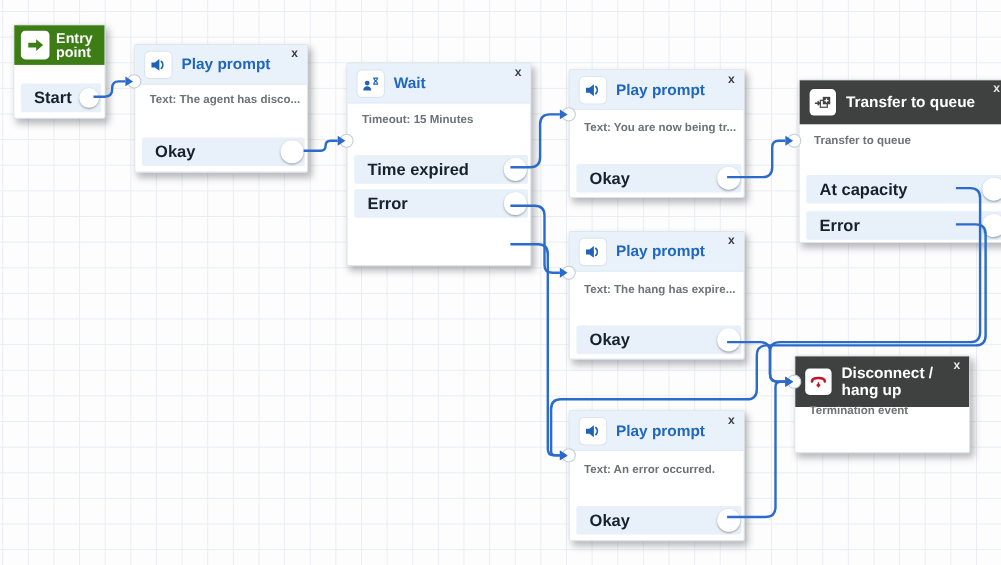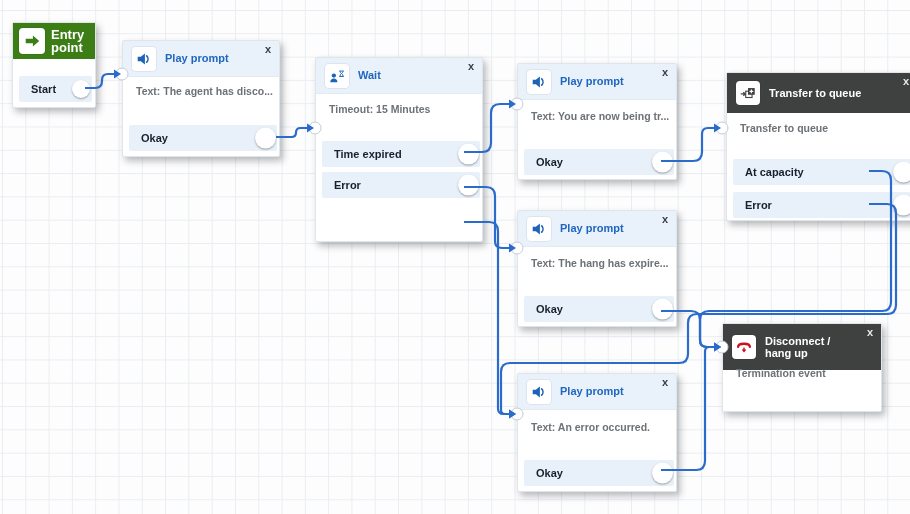--- a/index.html
+++ b/index.html
@@ -23,40 +23,40 @@
   }
   .node-header.light{background:#e9f1fa;border-bottom:1px solid #e2eaf2;}
   .node-header.dark{background:#3f4040;}
   .node-header.green{background:#3c7d15;}
   .icon-box{
     width:24px;height:24px;background:#fff;border-radius:4px;flex:0 0 auto;
     display:flex;align-items:center;justify-content:center;
     box-shadow:0 0 0 1px rgba(0,0,0,.05);
   }
   .icon-box.big{width:26px;height:26px;}
-  .node-title{font-weight:bold;font-size:11px;color:#1f66bf;line-height:1.1;}
+  .node-title{font-weight:bold;font-size:14px;color:#1f66bf;line-height:1.1;}
   .node-header.dark .node-title{color:#fff;}
   .node-header.green .node-title{color:#fff;font-size:13px;line-height:1.0;}
   .node-close{
     position:absolute;top:3px;right:8px;font-size:11px;font-weight:bold;
     color:#3a3f44;line-height:1;cursor:pointer;
   }
   .node-header.dark .node-close{color:#e9e9e9;}
   .node-desc{
     position:absolute;left:13px;right:5px;
     font-size:10.5px;font-weight:bold;color:#6d7277;white-space:nowrap;overflow:hidden;
   }
   .outputs{position:absolute;left:6px;right:2px;}
   .output-row{
     position:relative;height:26px;background:#e8f0f9;border-radius:2px;
     display:flex;align-items:center;cursor:pointer;
   }
   .output-row + .output-row{margin-top:5px;}
   .outputs.tight .output-row + .output-row{margin-top:7px;}
-  .output-label{padding-left:12px;font-size:11px;font-weight:600;color:#15222e;text-align:center;}
+  .output-label{padding-left:12px;font-size:15px;font-weight:600;color:#15222e;text-align:center;}
   .port{
     position:absolute;right:1px;top:50%;transform:translateY(-50%);
     width:21px;height:21px;border-radius:50%;background:#fff;
     box-shadow:0 1px 2px rgba(0,0,0,.35);cursor:pointer;
   }
   .port.small{width:18px;height:18px;right:2px;}
   #edges{position:absolute;left:0;top:0;z-index:3;pointer-events:none;}
 </style>
 </head>
 <body>

